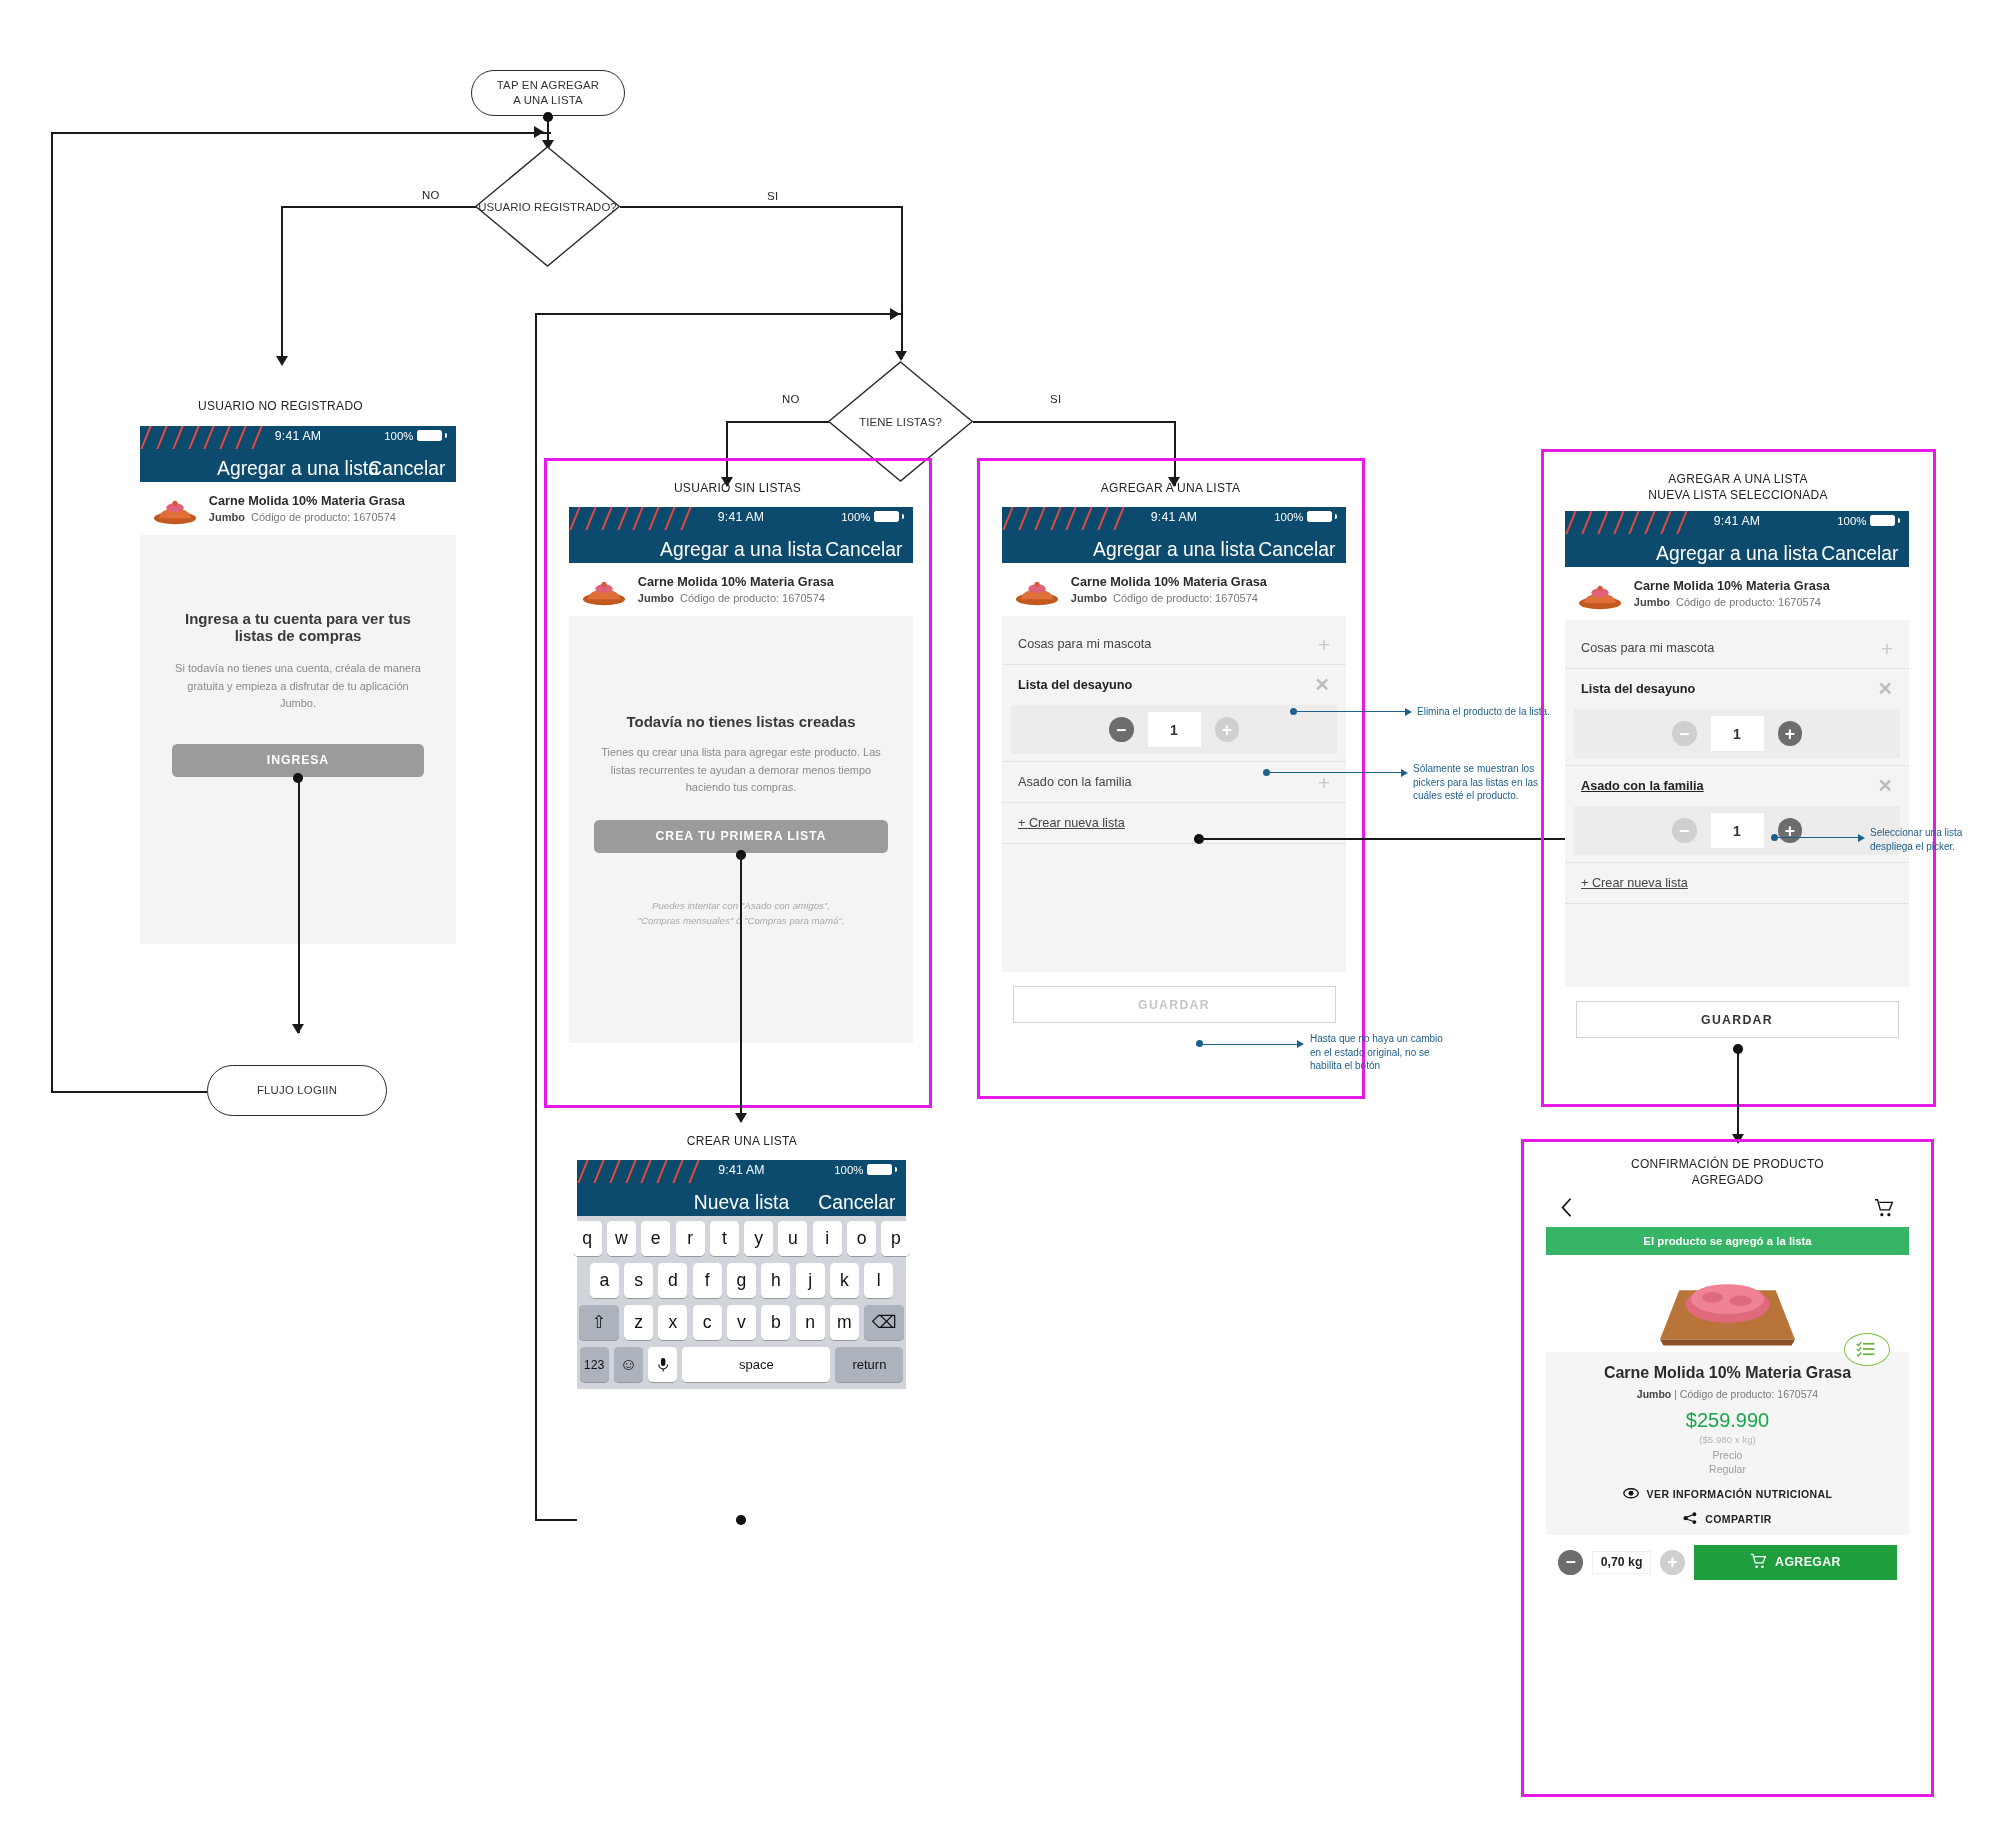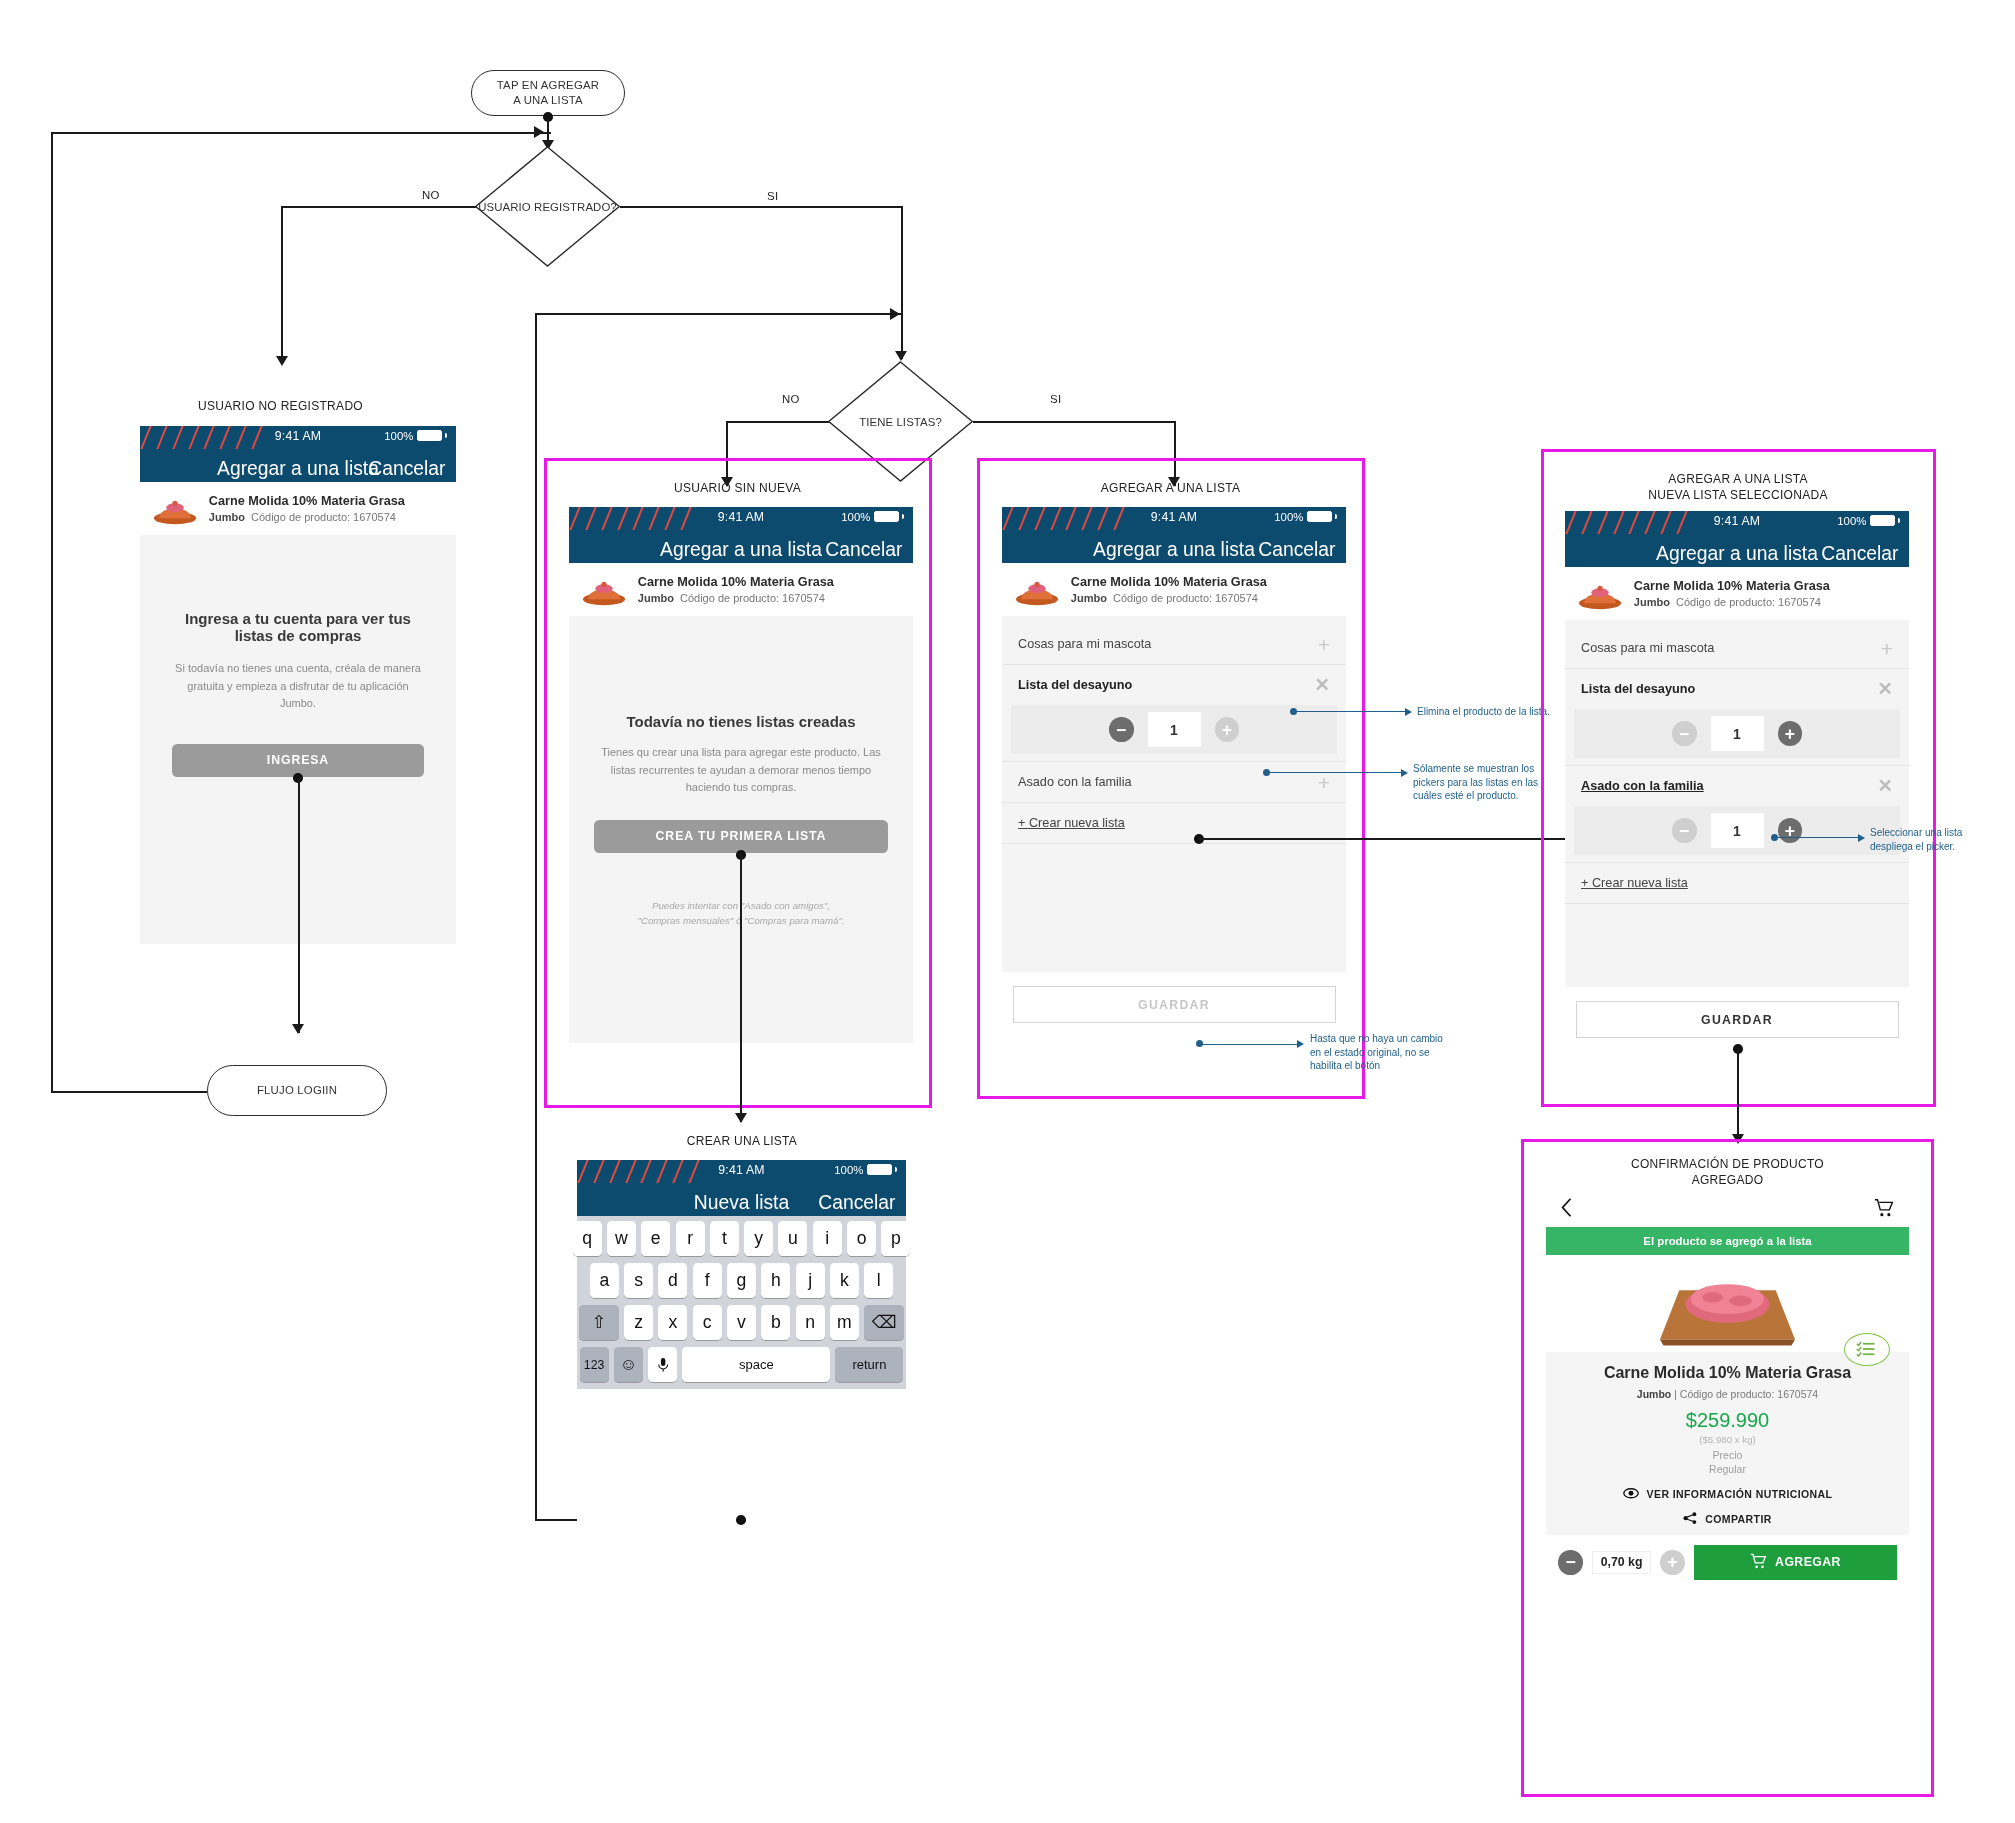--- a/index.html
+++ b/index.html
@@ -274,21 +274,21 @@
   </div>
 
   <div class="dot" style="left:293px; top:773px;"></div>
   <div class="ln v" style="left:298px; top:778px; height:255px;"></div>
   <div class="arrow-d" style="left:292px; top:1024px;"></div>
 
   <div class="terminator" style="left:207px; top:1065px; width:180px; height:51px;">FLUJO LOGIIN</div>
 
   <div class="pink-box" style="left:544px; top:458px; width:388px; height:650px;"></div>
 
-  <div class="screen-caption" style="left:562px; top:481px; width:351px;">USUARIO SIN NUEVA</div>
+  <div class="screen-caption" style="left:562px; top:481px; width:351px;">USUARIO SIN LISTAS</div>
 
   <div class="phone" style="left:569px; top:507px; width:344px; height:588px;">
     <div class="statusbar">
       <div class="sb-stripes">
         <i style="left:5.3px"></i>
           <i style="left:21px"></i>
           <i style="left:37px"></i>
           <i style="left:53px"></i>
         <i style="left:68px"></i>
           <i style="left:84px"></i>

